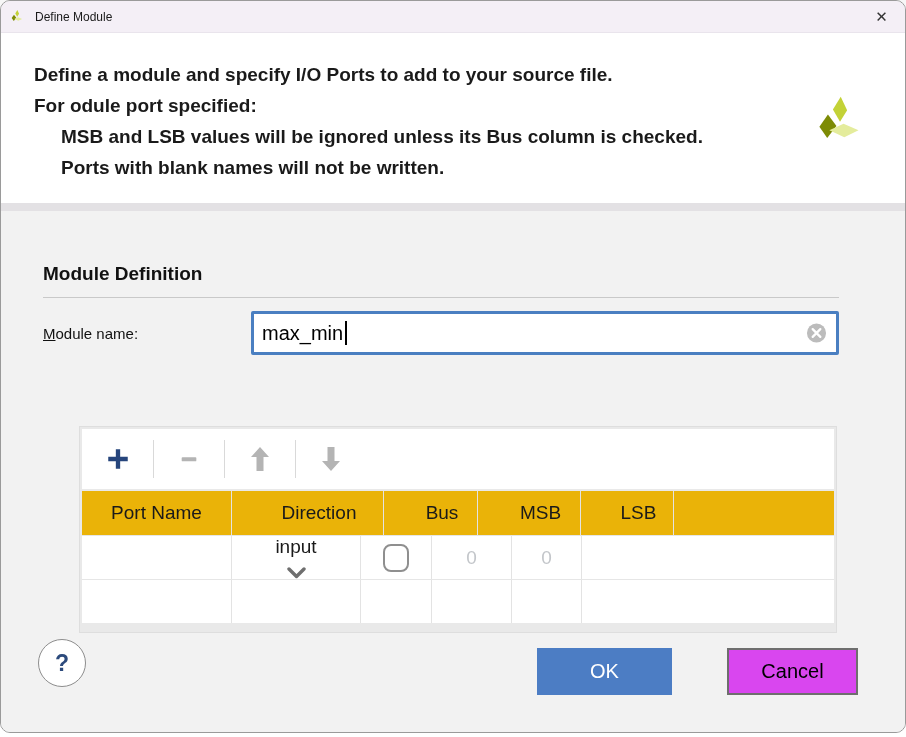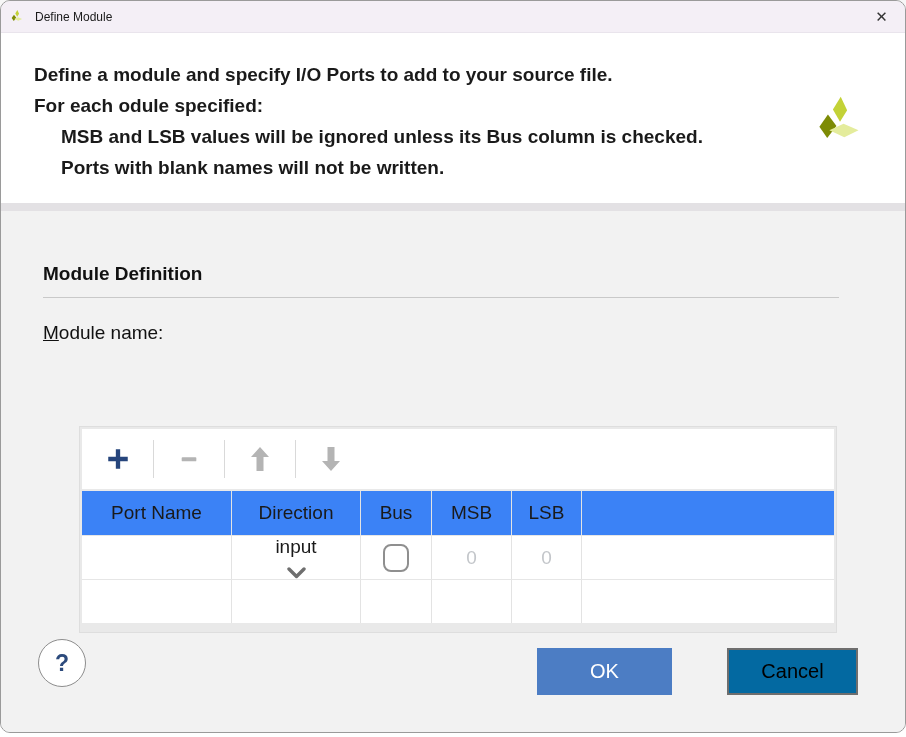--- a/index.html
+++ b/index.html
@@ -30,21 +30,21 @@
   .instructions { padding:26px 0 0 33px; font-size:19px; line-height:31px; color:#1a1a1a;font-weight:bold; }
   .instructions .indent { padding-left:27px; }
   .logo { position:absolute; right:28px; top:50px; width:64px; height:76px; }
   .strip { position:absolute; top:202px; left:0; right:0; height:8px; background:#e3e1e4; }
   
   .content { position:absolute; top:210px; left:0; right:0; bottom:0; background:#f2f2f2; }
   .section-title { position:absolute; font-size:19px; font-weight:bold; color:#111;text-align:center; }
   .mod-title { left:42px; top:52px; }
   .mod-rule { position:absolute; left:42px; top:86px; width:796px; height:1px; background:#c9c9c9; }
   .module-row { position:absolute; left:42px; top:100px; height:44px; display:flex; align-items:center; }
-  .module-label { width:208px; font-size:19px; color:#111; }
+  .module-label { width:208px; font-size:15px; color:#111; }
   .module-label .mnemonic { text-decoration:underline; }
   .text-input {
     position:relative; width:588px; height:44px; background:#fff;
     border:3px solid #4a7fc1; border-radius:2px;
     display:flex; align-items:center; padding-left:8px; font-size:20px; color:#000;
   }
   .caret { display:inline-block; width:1.5px; height:24px; background:#000; margin-left:2px; }
   .clear-btn { position:absolute; right:9px; top:50%; transform:translateY(-50%); width:21px; height:21px; }
   .io-title { left:78px; top:182px; }
   
@@ -54,40 +54,40 @@
   }
   .toolbar {
     height:60px; background:#fff; margin-bottom:2px;
     display:flex; align-items:center; padding-left:18px;
   }
   .tool-btn { width:36px; height:40px; display:flex; align-items:center; justify-content:center; background:none; border:none; }
   .tool-sep { width:1px; height:38px; background:#d9d9d9; margin:0 17px; }
   .grid-head, .grid-row {
     display:grid; grid-template-columns:150px 129px 71px 80px 70px 1fr; height:44px; background:#fff;
   }
-  .grid-head { background:#3b82f6; }
+  .grid-head { background:#eab308;gap:23px; }
   .grid-row { border-top:1px solid #e6e6e6; }
   .cell { display:flex; align-items:center; justify-content:center; font-size:19px; color:#1a1a1a; border-right:1px solid #e3e3e3; }
   .cell:last-child { border-right:none; }
   .cell.dir { justify-content:space-between; padding:0 13px;flex-direction:column; }
   .cell.val { color:#c3c6ca; }
   .checkbox { width:26px; height:28px; border:2.5px solid #8f8f8f; border-radius:8px; background:#fff; }
   
   .help-btn {
     position:absolute; left:37px; top:428px; width:48px; height:48px; border-radius:50%;
     background:#fff; border:1.5px solid #8d8d8d; color:#2c4a7c;
     font-size:23px; font-weight:bold; display:flex; align-items:center; justify-content:center;
   }
   .ok-btn {
     position:absolute; left:536px; top:437px; width:135px; height:47px;
     background:#4c7dc4; border:none; color:#fff; font-size:20px; font-family:inherit;
   }
   .cancel-btn {
     position:absolute; left:726px; top:437px; width:131px; height:47px;
-    background:#0369a1; border:2px solid #6e6e6e; color:#000; font-size:20px; font-family:inherit;
+    background:#d946ef; border:2px solid #6e6e6e; color:#000; font-size:20px; font-family:inherit;
   }
 </style>
 </head>
 <body>
 
 <div class="stage">
   <div class="dialog">
 
     <div class="titlebar">
       <svg class="app-icon" viewBox="0 0 90 90">
@@ -95,39 +95,47 @@
         <polygon points="21,36 33,52 20,69 9,53" fill="#7d8b05"></polygon>
         <polygon points="43,49 64,58 44,68 23,58" fill="#e4ec9c"></polygon>
       </svg>
       <span class="title">Define Module</span>
       <span class="close-btn">✕</span>
     </div>
 
     <div class="header">
       <div class="instructions">
         <div>Define a module and specify I/O Ports to add to your source file.</div>
-        <div>For each odule specified:</div>
+        <div>For odule port specified:</div>
         <div class="indent">MSB and LSB values will be ignored unless its Bus column is checked.</div>
         <div class="indent">Ports with blank names will not be written.</div>
       </div>
       <svg class="logo" viewBox="0 0 90 90">
         <polygon points="39,11 48,30 38,46 28,29" fill="#c3d237"></polygon>
         <polygon points="21,36 33,52 20,69 9,53" fill="#7d8b05"></polygon>
         <polygon points="43,49 64,58 44,68 23,58" fill="#e4ec9c"></polygon>
       </svg>
     </div>
     <div class="strip"></div>
 
     <div class="content">
 
       <div class="section-title mod-title">Module Definition</div>
       <div class="mod-rule"></div>
 
       <div class="module-row">
         <span class="module-label"><span class="mnemonic">M</span><span>odule name:</span></span>
+        <div class="text-input">
+          <span>max_min</span>
+          <span class="caret"></span>
+          <svg class="clear-btn" viewBox="0 0 22 22">
+            <circle cx="11" cy="11" r="10" fill="#bcbcbc"></circle>
+            <path d="M7 7 L15 15 M15 7 L7 15" stroke="#fff" stroke-width="2.4" stroke-linecap="round"></path>
+          </svg>
+        </div>
       </div>
 
 
       <div class="panel">
         <div class="toolbar">
           <button class="tool-btn">
             <svg width="26" height="26" viewBox="0 0 24 24">
                 <path d="M10 3h4v7h7v4h-7v7h-4v-7H3v-4h7z" fill="#26457c"></path>
               </svg>
           </button>

